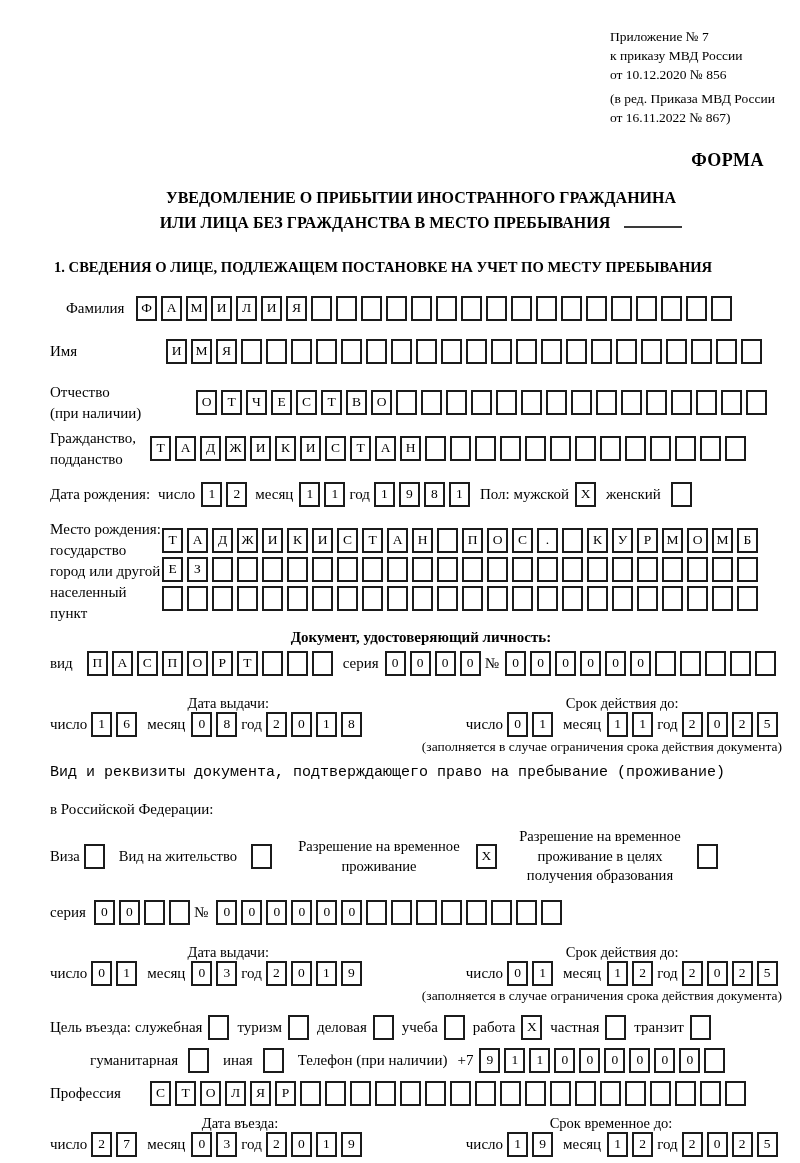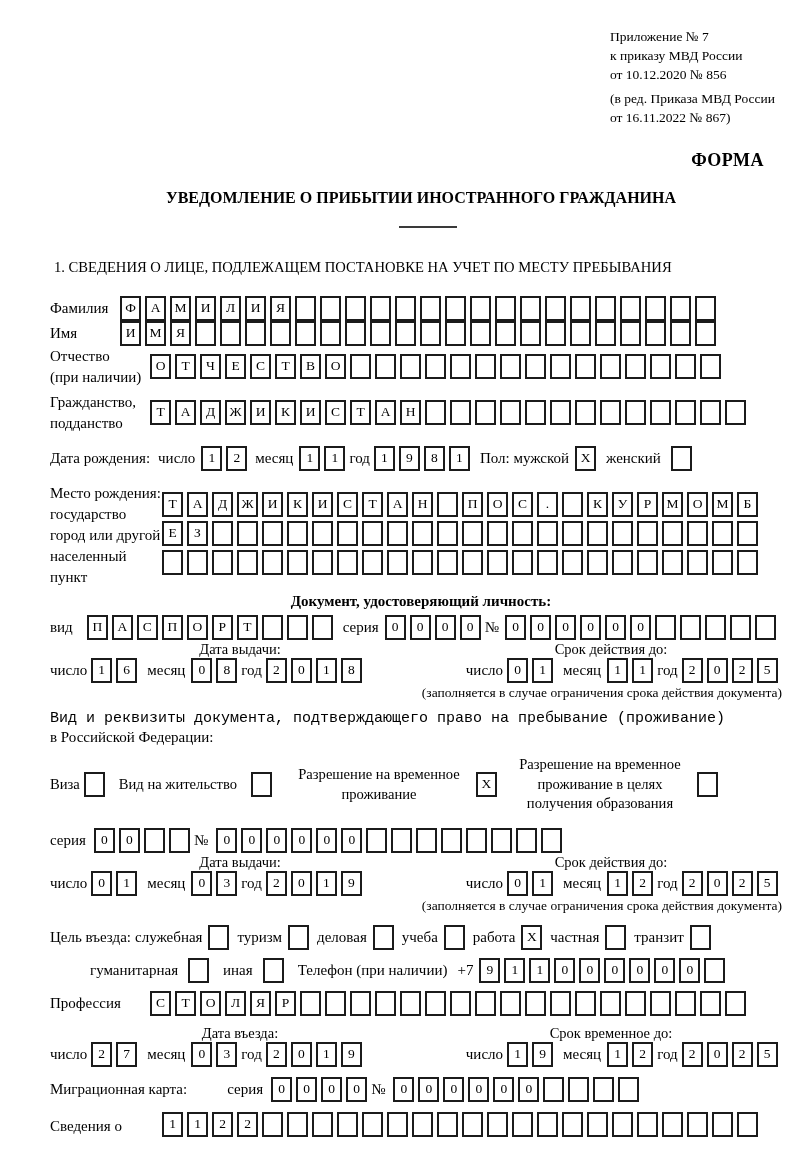--- a/index.html
+++ b/index.html
@@ -9,37 +9,37 @@
     padding:28px 8px 24px 50px;
     background:#fff;color:#000;
     font-family:"Liberation Serif","DejaVu Serif",serif;
     font-size:15px;line-height:1.25;
   }
   .hdr{margin-left:560px;font-size:13.5px;line-height:1.4;}
   .hdr .gap{margin-top:5px;}
   .forma{font-weight:bold;text-align:right;padding-right:28px;margin-top:22px;font-size:18px;letter-spacing:.5px;}
   .title{font-weight:bold;text-align:center;font-size:16px;line-height:1.55;margin-top:14px;}
   .uline{display:inline-block;width:58px;border-bottom:2.5px solid #3a3a3a;margin-left:14px;vertical-align:baseline;}
-  .sec{font-weight:normal;font-size:14.6px;margin-top:22px;margin-left:4px;}
+  .sec{font-weight:bold;font-size:14.6px;margin-top:22px;margin-left:4px;}
   .row{display:flex;align-items:center;}
   .row.top{align-items:center;}
   .lab{flex:none;}
   .labcol{flex:none;line-height:21px;}
   .cells{display:flex;flex:none;}
   .cellcol{display:flex;flex-direction:column;}
   .cellcol .cells{margin-bottom:4px;}
   .cell,.cbox{
     flex:none;display:inline-flex;align-items:center;justify-content:center;
     width:21px;height:25px;box-sizing:border-box;border:2px solid #1b1b1b;
     margin-right:4px;font-size:13.5px;background:#fff;
   }
   .cbox{margin-right:0;}
   .w70{width:70px;} .w100{width:100px;} .w112{width:112px;}
-  .mt4{margin-top:4px;} .mt6{margin-top:0;} .mt8{margin-top:8px;}
-  .mt10{margin-top:10px;} .mt12{margin-top:12px;} .mt14{margin-top:14px;} .mt20{margin-top:20px;}
+  .mt4{margin-top:4px;} .mt6{margin-top:18px;gap:46px;} .mt8{margin-top:8px;}
+  .mt10{margin-top:10px;} .mt12{margin-top:12px;} .mt14{margin-top:14px;} .mt20{margin-top:20px;margin-left:16px;}
   .ml4{margin-left:4px;} .ml6{margin-left:6px;} .ml8{margin-left:8px;}
   .ml10{margin-left:10px;} .ml14{margin-left:14px;} .ml40{margin-left:40px;}
   .sp100{flex:none;width:100px;}
   .dochead{text-align:center;font-weight:bold;margin-top:4px;}
   .twolbl{display:flex;width:100%;}
   .twolbl .c1{width:380px;text-align:center;font-size:14.5px;}
   .twolbl .c2{width:362px;text-align:center;font-size:14.5px;}
   .note{text-align:right;padding-right:10px;font-size:13.5px;margin-top:2px;}
   .intro{margin-top:8px;font-family:Liberation Mono, monospace;}
   .optlbl{flex:none;text-align:center;font-size:14.6px;line-height:1.35;}
@@ -56,21 +56,21 @@
     <div>к приказу МВД России</div>
     <div>от 10.12.2020 № 856</div>
     <div class="gap">(в ред. Приказа МВД России</div>
     <div>от 16.11.2022 № 867)</div>
   </div>
 
   <div class="forma">ФОРМА</div>
 
   <div class="title">
     <div>УВЕДОМЛЕНИЕ О ПРИБЫТИИ ИНОСТРАННОГО ГРАЖДАНИНА</div>
-    <div><span class="uline"></span></div>
+    <div><span>ИЛИ ЛИЦА БЕЗ ГРАЖДАНСТВА В МЕСТО ПРЕБЫВАНИЯ</span><span class="uline"></span></div>
   </div>
 
   <div class="sec">1. СВЕДЕНИЯ О ЛИЦЕ, ПОДЛЕЖАЩЕМ ПОСТАНОВКЕ НА УЧЕТ ПО МЕСТУ ПРЕБЫВАНИЯ</div>
 
   <div class="row mt20">
     <span class="lab w70">Фамилия</span>
     <span class="cells">
         <span class="cell">Ф</span>
         <span class="cell">А</span>
         <span class="cell">М</span>

